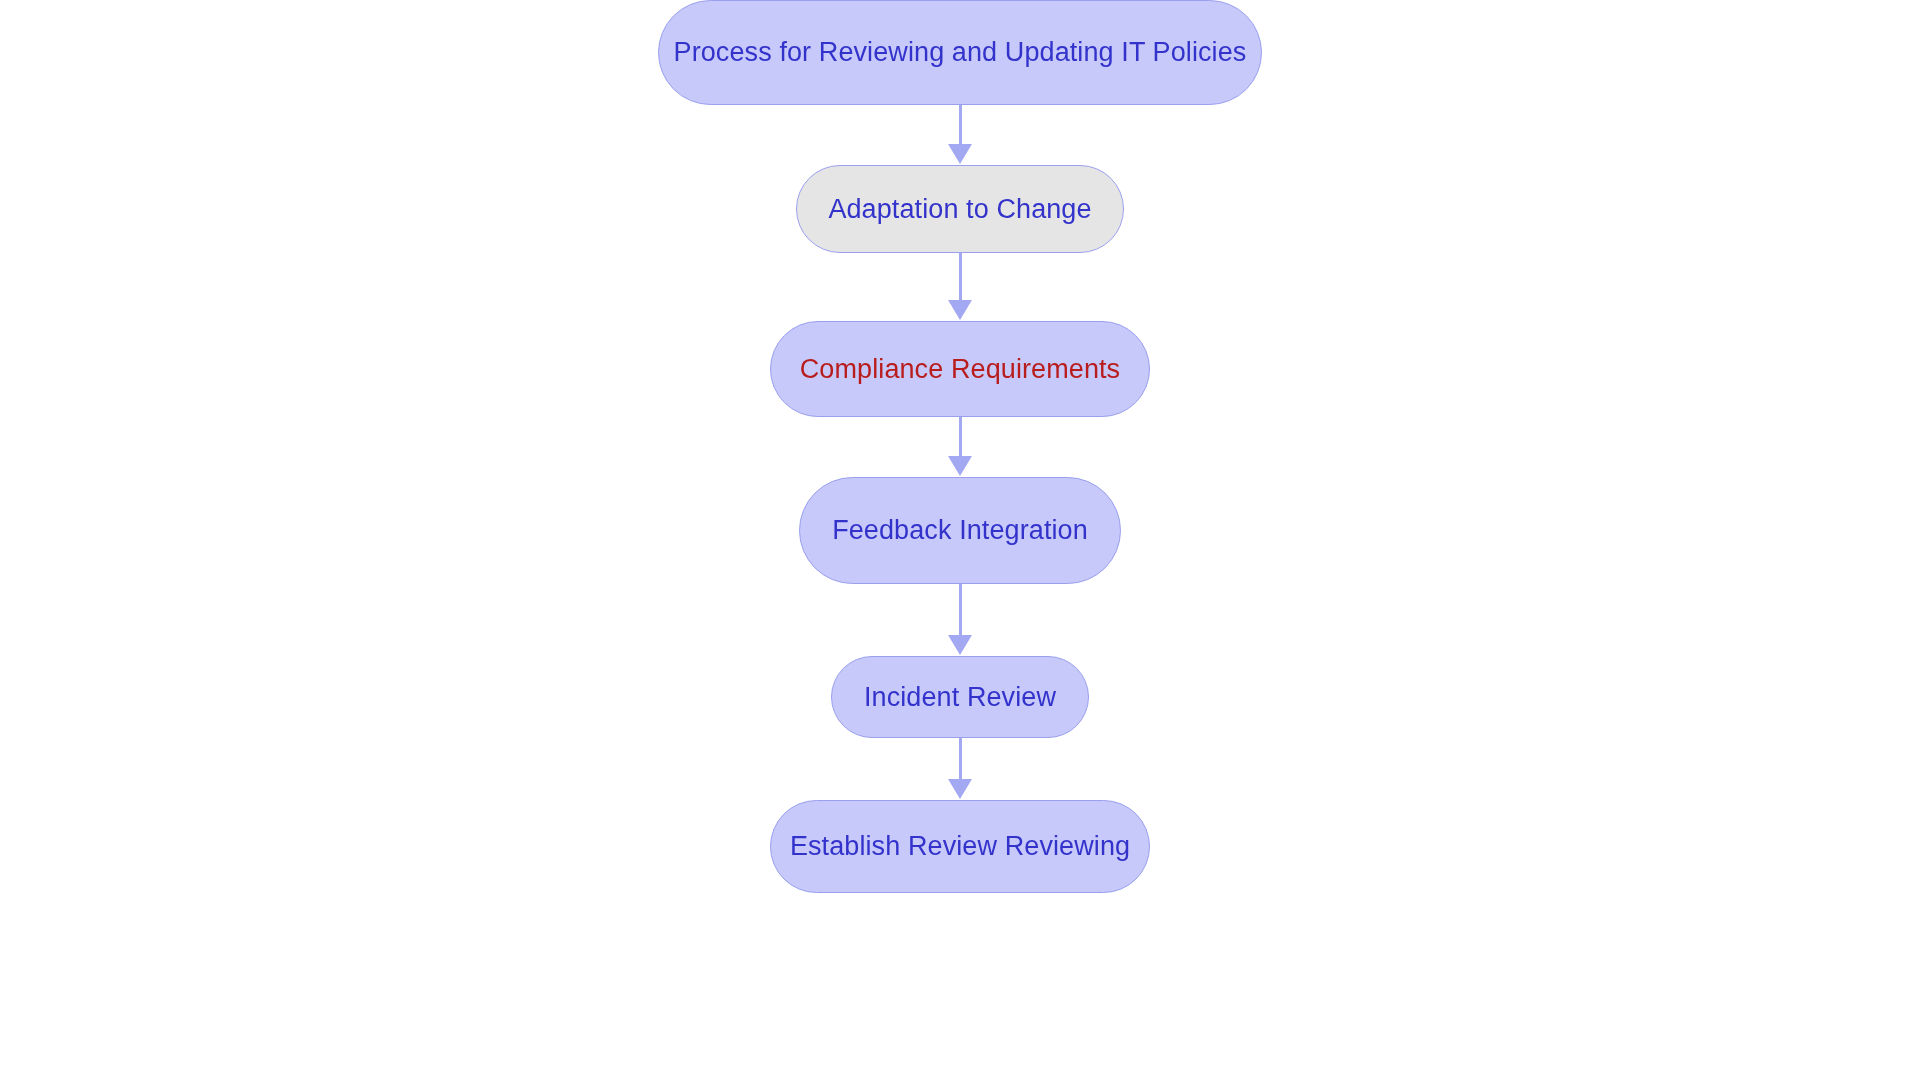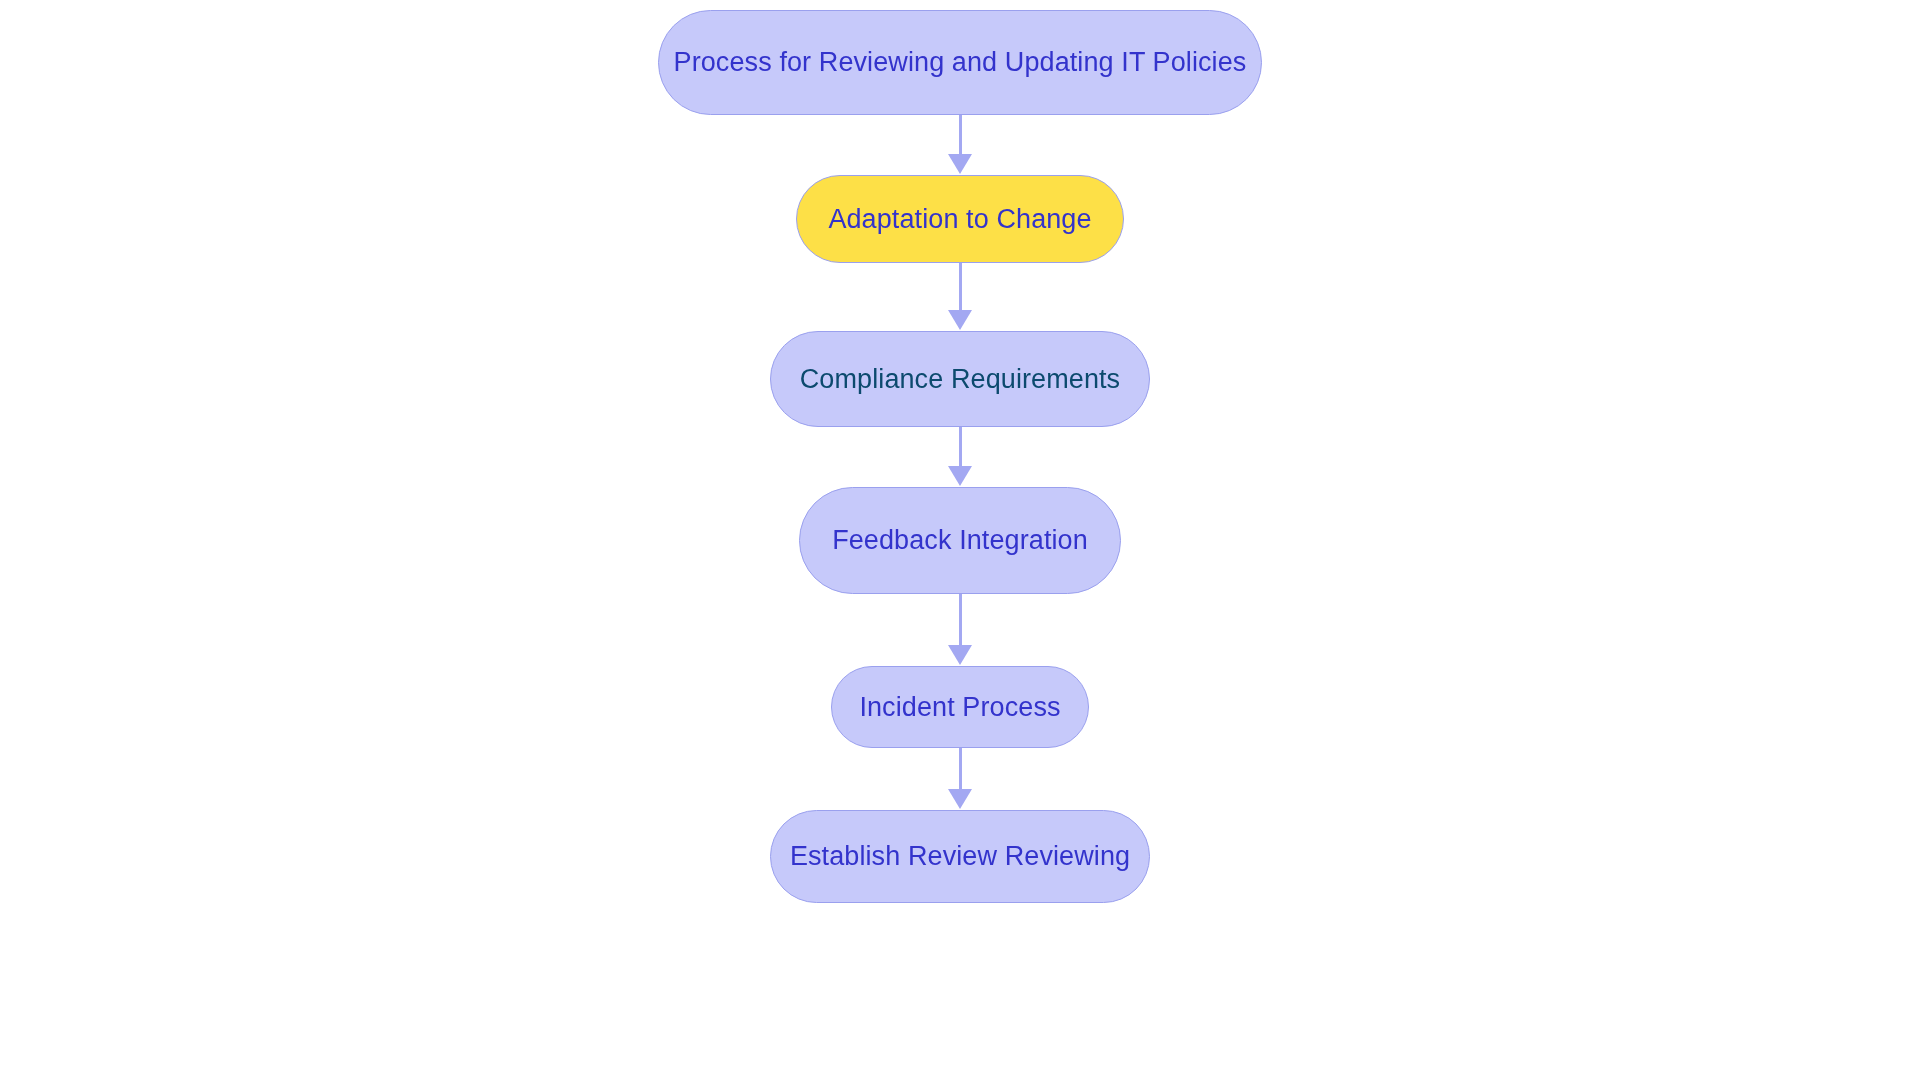--- a/index.html
+++ b/index.html
@@ -46,21 +46,21 @@
     text-align: center;
     font-size: 27px;
     font-weight: 400;
     letter-spacing: 0.1px;
     line-height: 1;
     white-space: nowrap;
     user-select: none;
   }
 
   
-  .node-0 { width: 604px; height: 105px; margin-top: 10px; }
+  .node-0 { width: 604px; height: 105px; }
   .node-1 { width: 328px; height: 88px; }
   .node-2 { width: 380px; height: 96px; }
   .node-3 { width: 322px; height: 107px; }
   .node-4 { width: 258px; height: 82px; }
   .node-5 { width: 380px; height: 93px; }
 
   
   .connector {
     position: relative;
     display: flex;
@@ -101,49 +101,49 @@
 
     <div class="node node-0" style="background: rgb(198, 201, 250); border-color: rgb(154, 160, 238); color: rgb(51, 51, 204);">
       <span>Process for Reviewing and Updating IT Policies</span>
     </div>
 
     <div class="connector conn-0">
       <div class="stem" style="background: rgb(163, 168, 242);"></div>
       <div class="head" style="border-top-color: rgb(163, 168, 242);"></div>
     </div>
 
-    <div class="node node-1" style="background: #fde047; border-color: rgb(154, 160, 238); color: rgb(51, 51, 204);">
+    <div class="node node-1" style="background: #e5e5e5; border-color: rgb(154, 160, 238); color: rgb(51, 51, 204);">
       <span>Adaptation to Change</span>
     </div>
 
     <div class="connector conn-1">
       <div class="stem" style="background: rgb(163, 168, 242);"></div>
       <div class="head" style="border-top-color: rgb(163, 168, 242);"></div>
     </div>
 
-    <div class="node node-2" style="background: rgb(198, 201, 250); border-color: rgb(154, 160, 238); color: #0c4a6e;">
+    <div class="node node-2" style="background: rgb(198, 201, 250); border-color: rgb(154, 160, 238); color: #b91c1c;">
       <span>Compliance Requirements</span>
     </div>
 
     <div class="connector conn-2">
       <div class="stem" style="background: rgb(163, 168, 242);"></div>
       <div class="head" style="border-top-color: rgb(163, 168, 242);"></div>
     </div>
 
     <div class="node node-3" style="background: rgb(198, 201, 250); border-color: rgb(154, 160, 238); color: rgb(51, 51, 204);">
       <span>Feedback Integration</span>
     </div>
 
     <div class="connector conn-3">
       <div class="stem" style="background: rgb(163, 168, 242);"></div>
       <div class="head" style="border-top-color: rgb(163, 168, 242);"></div>
     </div>
 
     <div class="node node-4" style="background: rgb(198, 201, 250); border-color: rgb(154, 160, 238); color: rgb(51, 51, 204);">
-      <span>Incident Process</span>
+      <span>Incident Review</span>
     </div>
 
     <div class="connector conn-4">
       <div class="stem" style="background: rgb(163, 168, 242);"></div>
       <div class="head" style="border-top-color: rgb(163, 168, 242);"></div>
     </div>
 
     <div class="node node-5" style="background: rgb(198, 201, 250); border-color: rgb(154, 160, 238); color: rgb(51, 51, 204);">
       <span>Establish Review Reviewing</span>
     </div>

